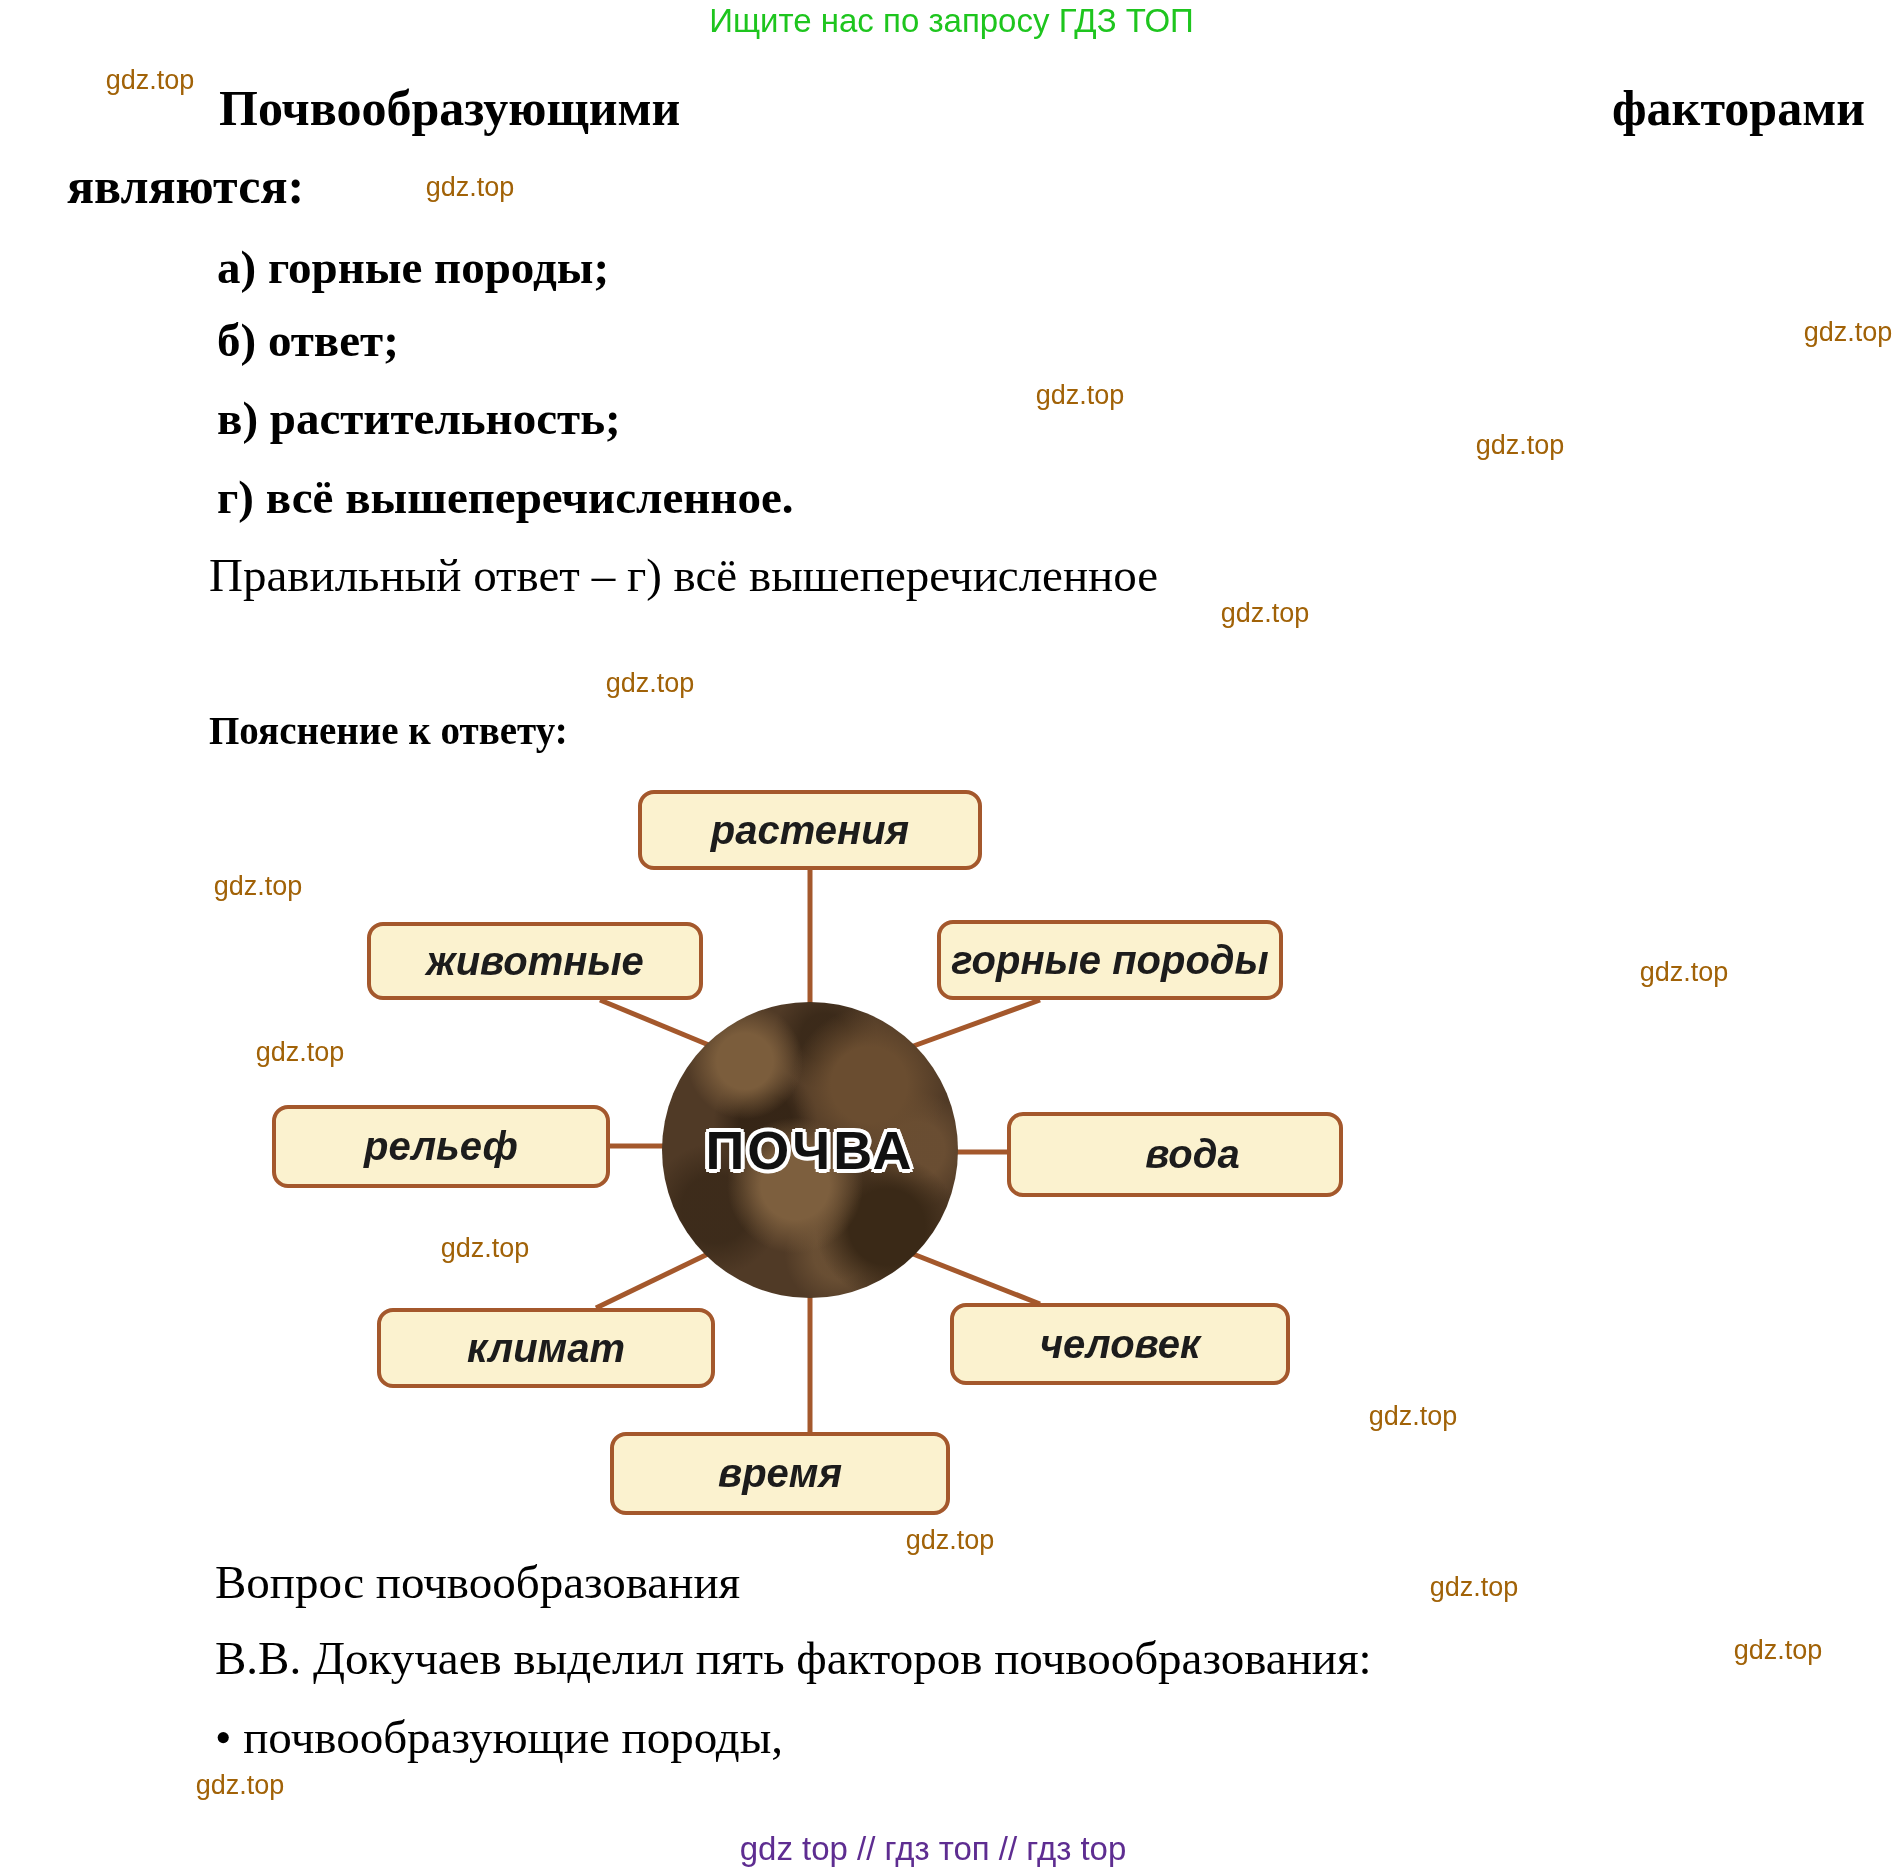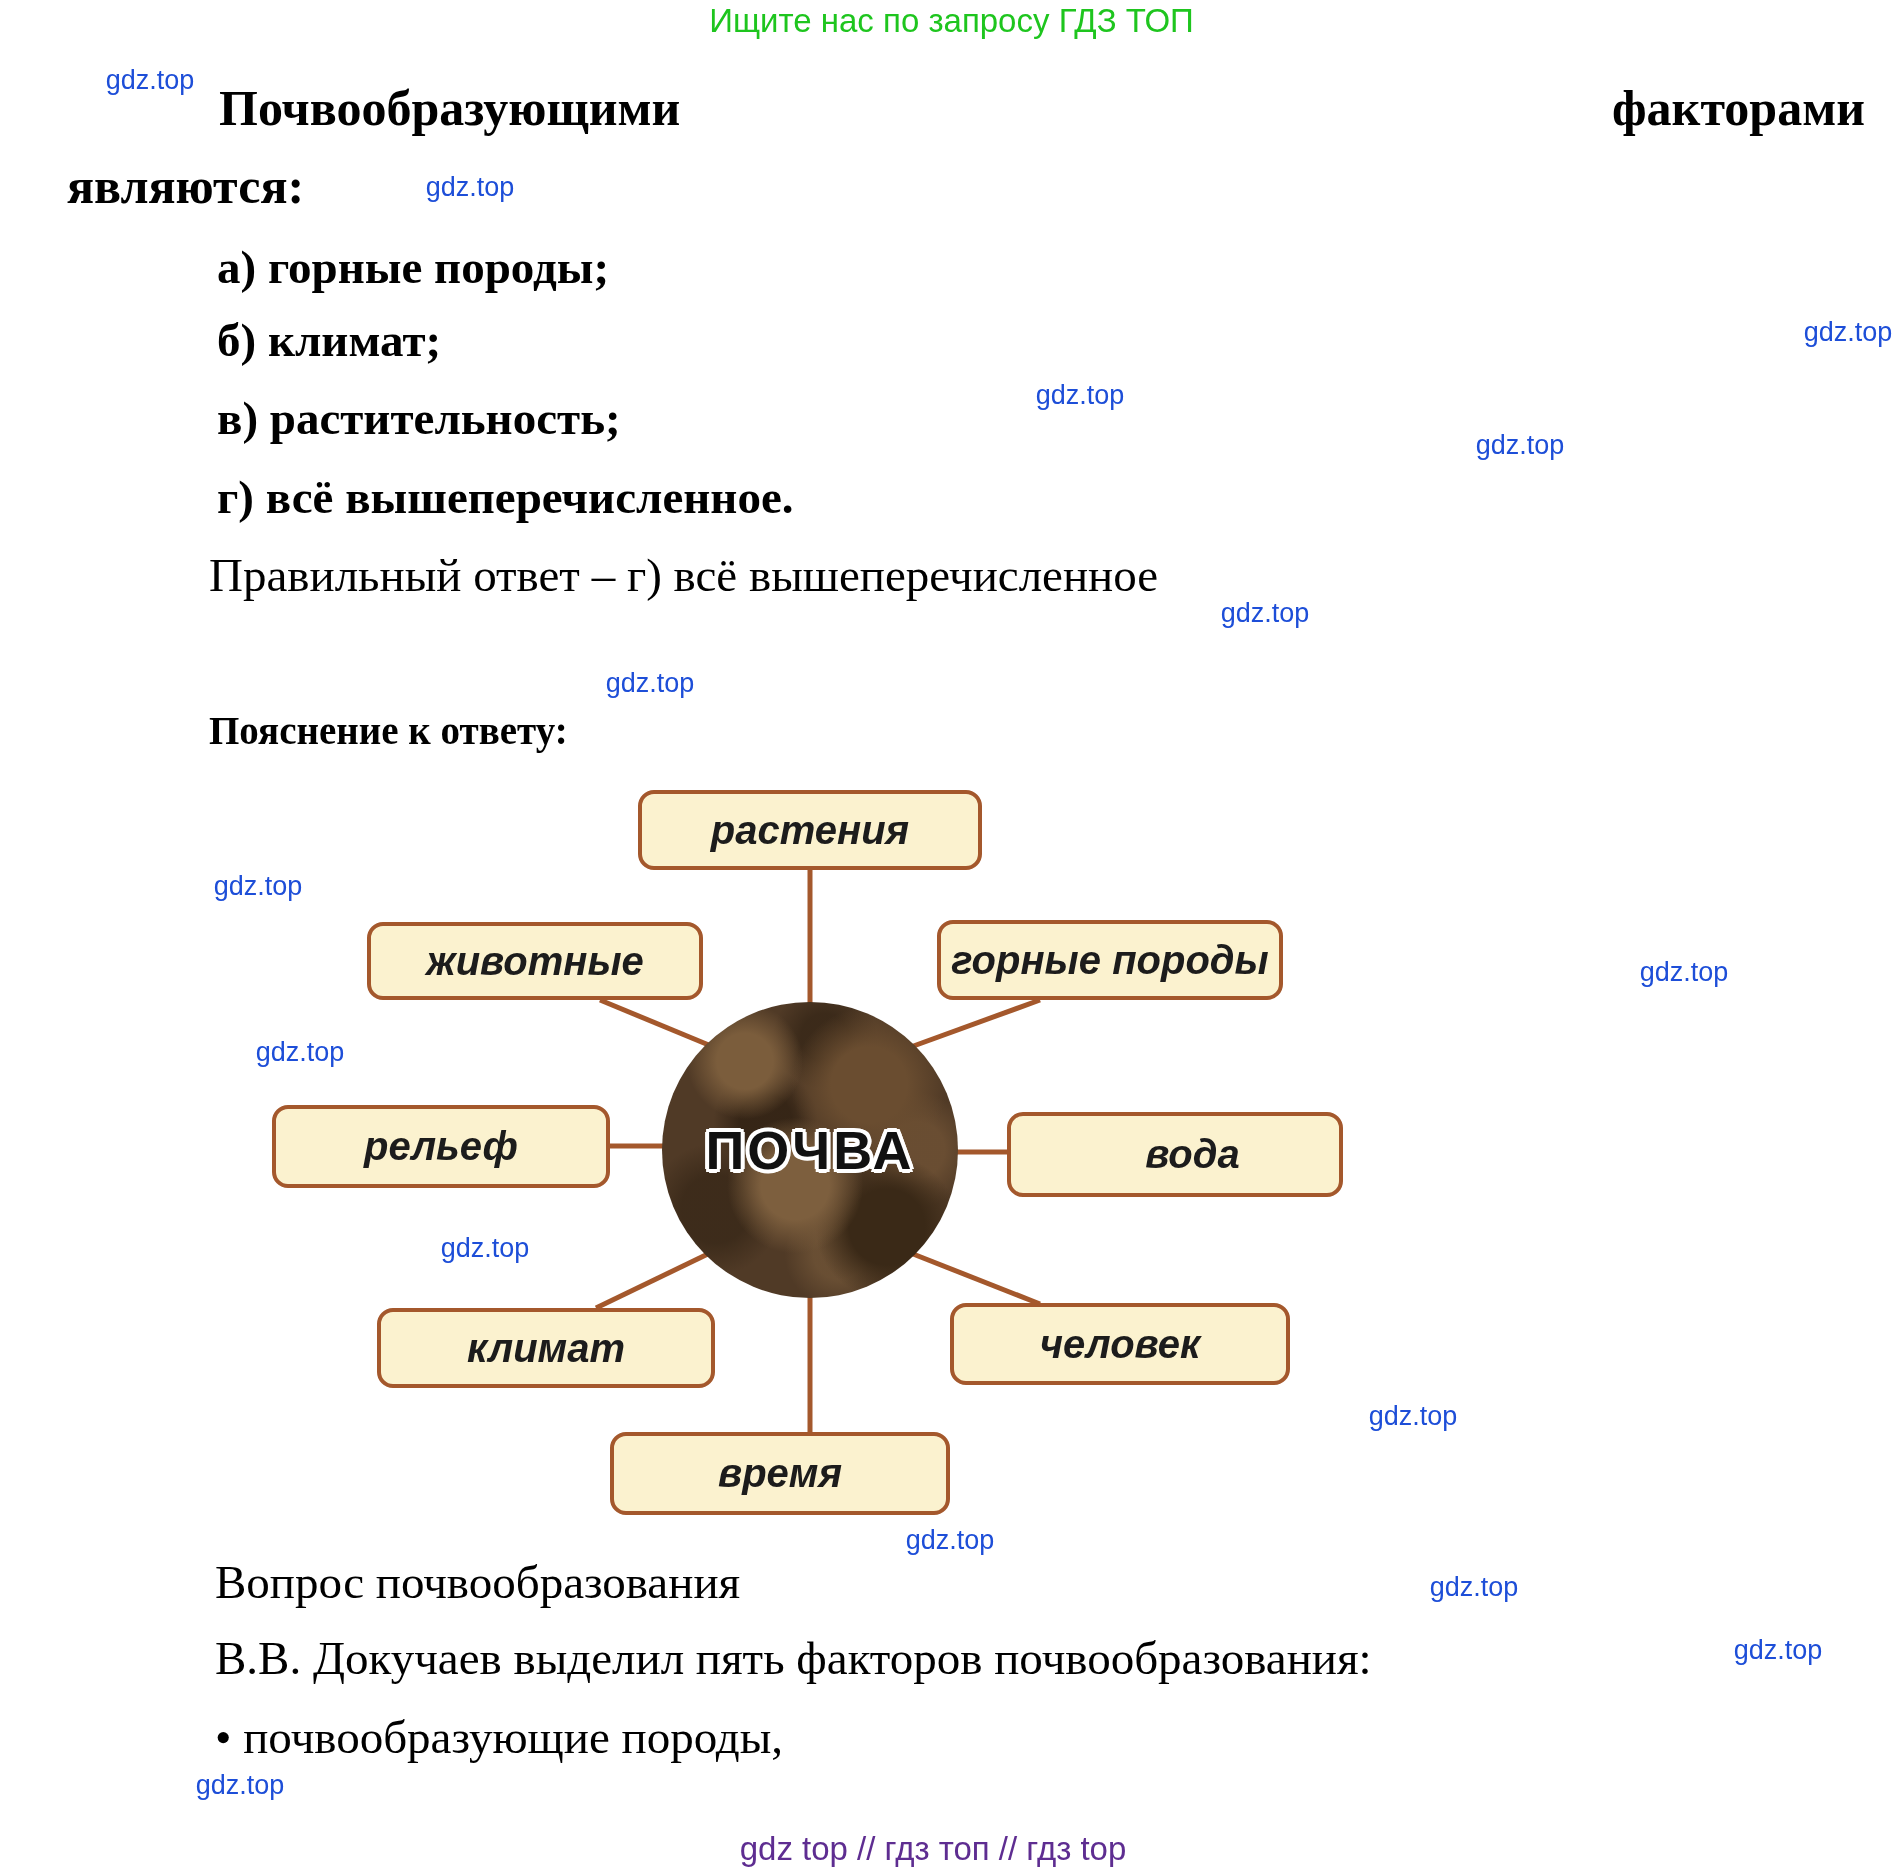--- a/index.html
+++ b/index.html
@@ -6,21 +6,21 @@
   .page{position:relative;width:1903px;height:1872px;background:#fff;overflow:hidden;
         font-family:"Liberation Serif",serif;color:#000;}
 
   
   .banner{position:absolute;top:2px;left:50%;transform:translateX(-50%);
           font-family:"Liberation Sans",sans-serif;font-size:33px;color:#1ec51e;
           white-space:nowrap;}
 
   
   .wm{position:absolute;transform:translate(-50%,-50%);
-      font-family:"Liberation Sans",sans-serif;font-size:27px;color:#1d4ed8;
+      font-family:"Liberation Sans",sans-serif;font-size:27px;color:#a16207;
       white-space:nowrap;}
 
   
   .title-row{position:absolute;left:219px;top:82px;width:1646px;display:flex;
              justify-content:space-between;font-weight:bold;font-size:50px;line-height:52px;
              white-space:nowrap;}
   .line-yavl{position:absolute;left:67px;top:160px;font-weight:bold;font-size:50px;line-height:52px;}
 
   
   .opt{position:absolute;left:217px;font-weight:bold;font-size:47px;line-height:49px;white-space:nowrap;}
@@ -95,21 +95,21 @@
   <span class="wm" style="left:1778px;top:1650px;">gdz.top</span>
   <span class="wm" style="left:240px;top:1785px;">gdz.top</span>
 
   <div class="title-row">
     <span>Почвообразующими</span>
     <span>факторами</span>
   </div>
   <div class="line-yavl">являются:</div>
 
   <div class="opt opt-a">а) горные породы;</div>
-  <div class="opt opt-b">б) климат;</div>
+  <div class="opt opt-b">б) ответ;</div>
   <div class="opt opt-v">в) растительность;</div>
   <div class="opt opt-g">г) всё вышеперечисленное.</div>
 
   <div class="answer">Правильный ответ – г) всё вышеперечисленное</div>
   <div class="expl-head">Пояснение к ответу:</div>
 
   <div class="diagram">
     <svg class="links-svg" width="1903" height="1872" viewBox="0 0 1903 1872">
       <g stroke="#a4582c" stroke-width="5" fill="none">
         <line x1="810" y1="870" x2="810" y2="1010"></line>

